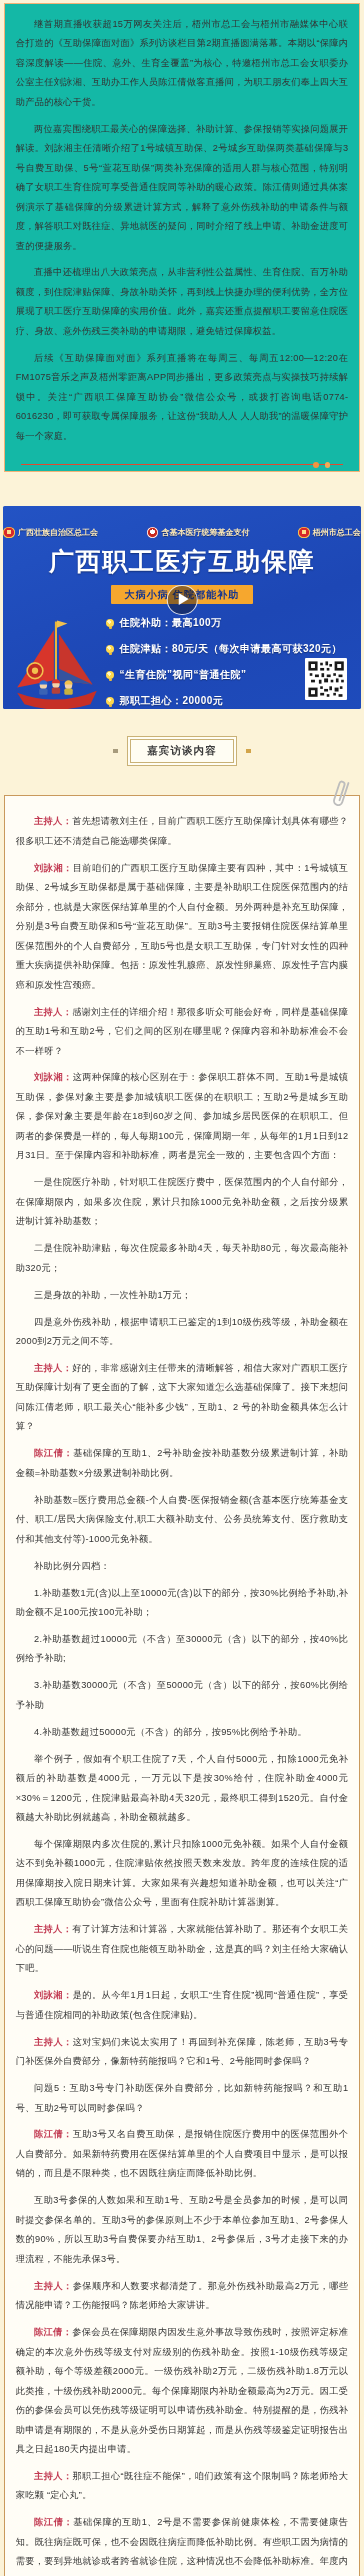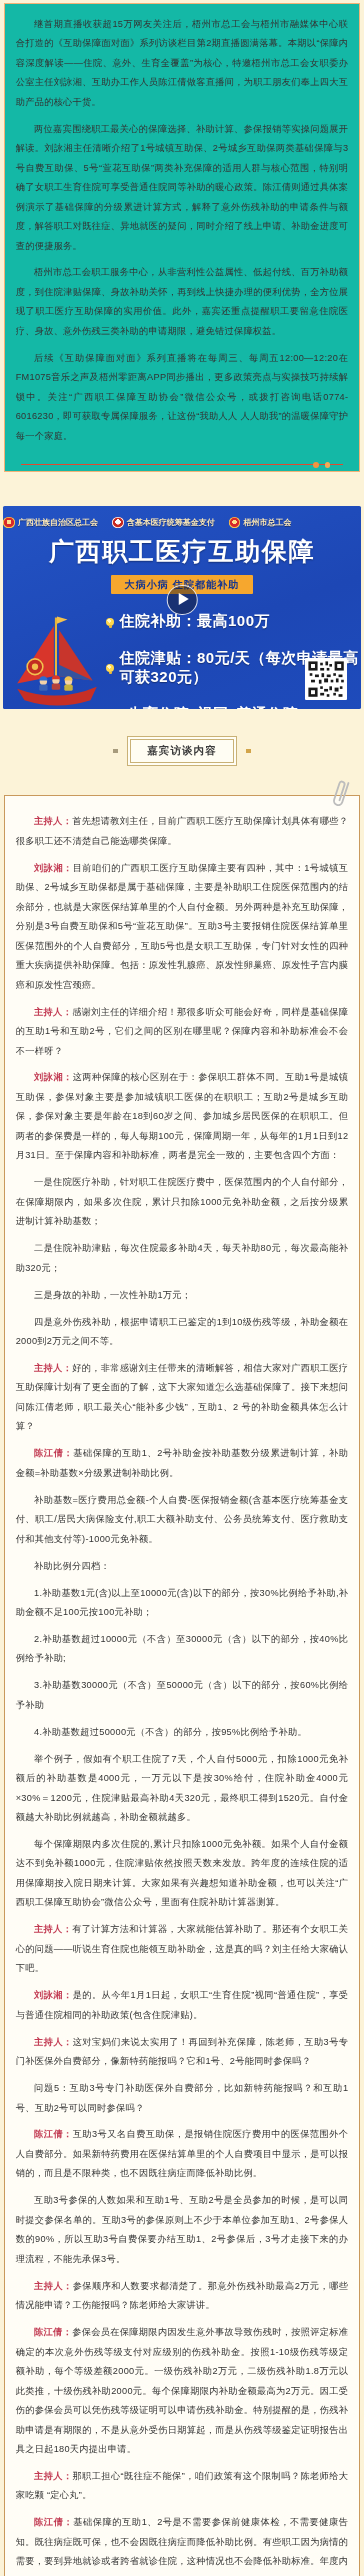--- a/index.html
+++ b/index.html
@@ -21,41 +21,41 @@
   .divider{position:relative;margin:18px 5.3px 0 5.3px;height:1.1px;background:#e2492f;}
   .divider .dot{position:absolute;top:-2.6px;width:5.8px;height:5.8px;border-radius:50%;background:#ef9440;}
   .divider .dot.d1{right:24px;}
   .divider .dot.d2{right:12.6px;background:#f3aa55;}
   
   .banner{
     position:relative;margin:34px 3.2px 0 3.2px;height:203px;
     background:linear-gradient(160deg,#2353c4 0%,#1d47b5 60%,#1e4bbb 100%);
     border-radius:1.6px;overflow:hidden;color:#fff;
   }
-  .orgs{display:flex;justify-content:flex-start;gap:14px;padding-top:11px;align-items:center;}
+  .orgs{display:flex;justify-content:space-between;gap:14px;padding-top:21px;align-items:center;}
   .org{display:flex;align-items:center;gap:3.2px;font-size:8px;font-weight:bold;color:#fde9b8;text-shadow:0 0.5px 0.5px rgba(0,0,0,.4);}
   .org-logo{width:11.6px;height:11.6px;border-radius:50%;flex:0 0 auto;
     background:radial-gradient(circle at 50% 45%,#ffdf8a 0 28%,#d8282b 29% 62%,#f4b43c 63% 100%);
     box-shadow:0 0 0 0.8px #f6c654 inset;}
   .org-logo.red{background:radial-gradient(circle at 50% 45%,#fff 0 30%,#c8281f 31% 100%);box-shadow:0 0 0 0.8px #fff inset;}
   .banner-title{
     text-align:center;font-size:25px;font-weight:900;letter-spacing:1.6px;
     margin-top:6.3px;color:#fff;text-shadow:0 1.1px 1.6px rgba(0,0,0,.35);
     font-family:"Liberation Serif","DejaVu Serif",serif;
   }
   .badge{
     width:max-content;margin:7.4px auto 0 auto;background:#f6a72e;color:#16368f;
     font-size:10px;font-weight:900;padding:2.6px 13.7px;border-radius:1px;letter-spacing:1.1px;
   }
   .banner-cols{position:relative;margin-top:5.3px;}
   .boat{position:absolute;left:9.5px;top:2.1px;}
   .banner-right{margin-left:103px;}
   .bullets{list-style:none;margin:1.1px 0 0 0;padding:0;}
-  .bullets li{display:flex;align-items:center;gap:5.3px;font-size:15px;font-weight:900;
-    margin:18px 0;letter-spacing:0.5px;text-shadow:0 0.5px 1.1px rgba(0,0,0,.35);}
+  .bullets li{display:flex;align-items:center;gap:5.3px;font-size:10px;font-weight:900;
+    margin:12px 0;letter-spacing:0.5px;text-shadow:0 0.5px 1.1px rgba(0,0,0,.35);}
   .bulb{width:8px;height:8px;border-radius:50%;flex:0 0 auto;position:relative;
     background:radial-gradient(circle at 40% 35%,#fff8c9 0 25%,#ffd84d 26% 100%);}
   .bulb::after{content:"";position:absolute;left:2.4px;bottom:-2.1px;width:3.2px;height:2.6px;background:#e9b93a;border-radius:0 0 1.1px 1.1px;}
   .plan-lines{display:flex;gap:24px;font-size:6.6px;font-weight:bold;color:#fdf3cf;margin-top:5.3px;text-shadow:0 0.5px 0.5px rgba(0,0,0,.4);}
   .eligibility{font-size:6.6px;font-weight:bold;color:#fdf3cf;margin-top:4.7px;letter-spacing:0.3px;text-shadow:0 0.5px 0.5px rgba(0,0,0,.4);}
   .addr-block{margin:7.4px 0 0 0;font-size:10.5px;font-weight:900;letter-spacing:0.5px;text-shadow:0 0.5px 1.1px rgba(0,0,0,.4);}
   .addr-block div{margin:2.1px 0;}
   .qr{position:absolute;right:13.7px;bottom:8.4px;width:38px;height:38px;background:#fff;padding:2.1px;border-radius:1.1px;}
   .play{
     position:absolute;left:50%;top:79px;transform:translateX(-50%);
@@ -82,21 +82,21 @@
 </style>
 </head>
 <body>
 
 <div class="wrap">
 
   <div class="intro-box">
     <div class="paras">
         <p class="para">继首期直播收获超15万网友关注后，梧州市总工会与梧州市融媒体中心联合打造的《互助保障面对面》系列访谈栏目第2期直播圆满落幕。本期以“保障内容深度解读——住院、意外、生育全覆盖”为核心，特邀梧州市总工会女职委办公室主任刘詠湘、互助办工作人员陈江倩做客直播间，为职工朋友们奉上四大互助产品的核心干货。</p>
         <p class="para">两位嘉宾围绕职工最关心的保障选择、补助计算、参保报销等实操问题展开解读。刘詠湘主任清晰介绍了1号城镇互助保、2号城乡互助保两类基础保障与3号自费互助保、5号“萱花互助保”两类补充保障的适用人群与核心范围，特别明确了女职工生育住院可享受普通住院同等补助的暖心政策。陈江倩则通过具体案例演示了基础保障的分级累进计算方式，解释了意外伤残补助的申请条件与额度，解答职工对既往症、异地就医的疑问，同时介绍了线上申请、补助金进度可查的便捷服务。</p>
-        <p class="para">梧州市总工会职工服务中心，从非营利性公益属性、低起付线、百万补助额度，到住院津贴保障、身故补助关怀，再到线上快捷办理的便利优势，全方位展现了职工医疗互助保障的实用价值。此外，嘉宾还重点提醒职工要留意住院医疗、身故、意外伤残三类补助的申请期限，避免错过保障权益。</p>
+        <p class="para">直播中还梳理出八大政策亮点，从非营利性公益属性、生育住院、百万补助额度，到住院津贴保障、身故补助关怀，再到线上快捷办理的便利优势，全方位展现了职工医疗互助保障的实用价值。此外，嘉宾还重点提醒职工要留意住院医疗、身故、意外伤残三类补助的申请期限，避免错过保障权益。</p>
         <p class="para">后续《互助保障面对面》系列直播将在每周三、每周五12:00—12:20在FM1075音乐之声及梧州零距离APP同步播出，更多政策亮点与实操技巧持续解锁中。关注“广西职工保障互助协会”微信公众号，或拨打咨询电话0774-6016230，即可获取专属保障服务，让这份“我助人人 人人助我”的温暖保障守护每一个家庭。</p>
       </div>
     <div class="divider">
       <span class="dot d1"></span>
       <span class="dot d2"></span>
     </div>
   </div>
 
   <div class="banner">
     <div class="orgs">

